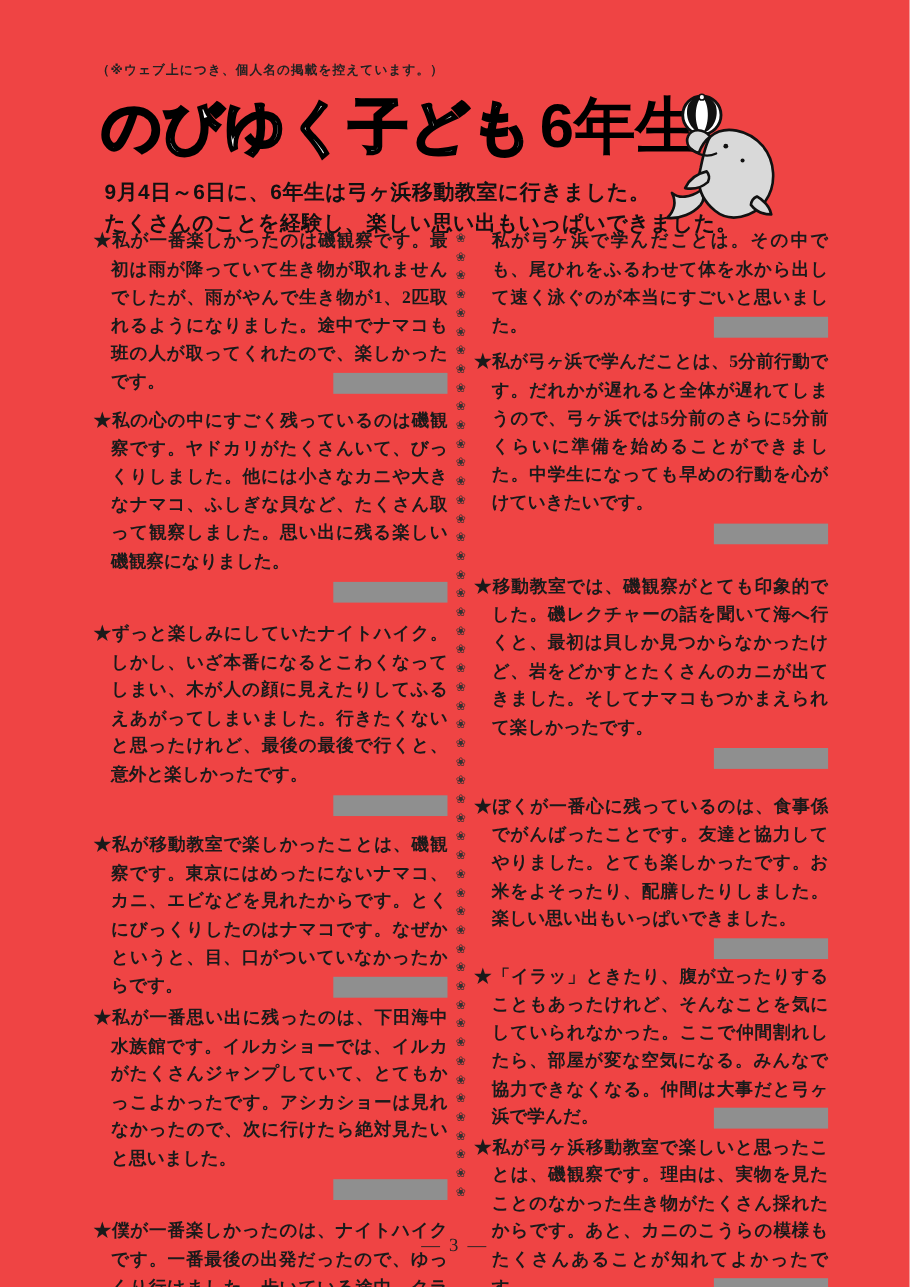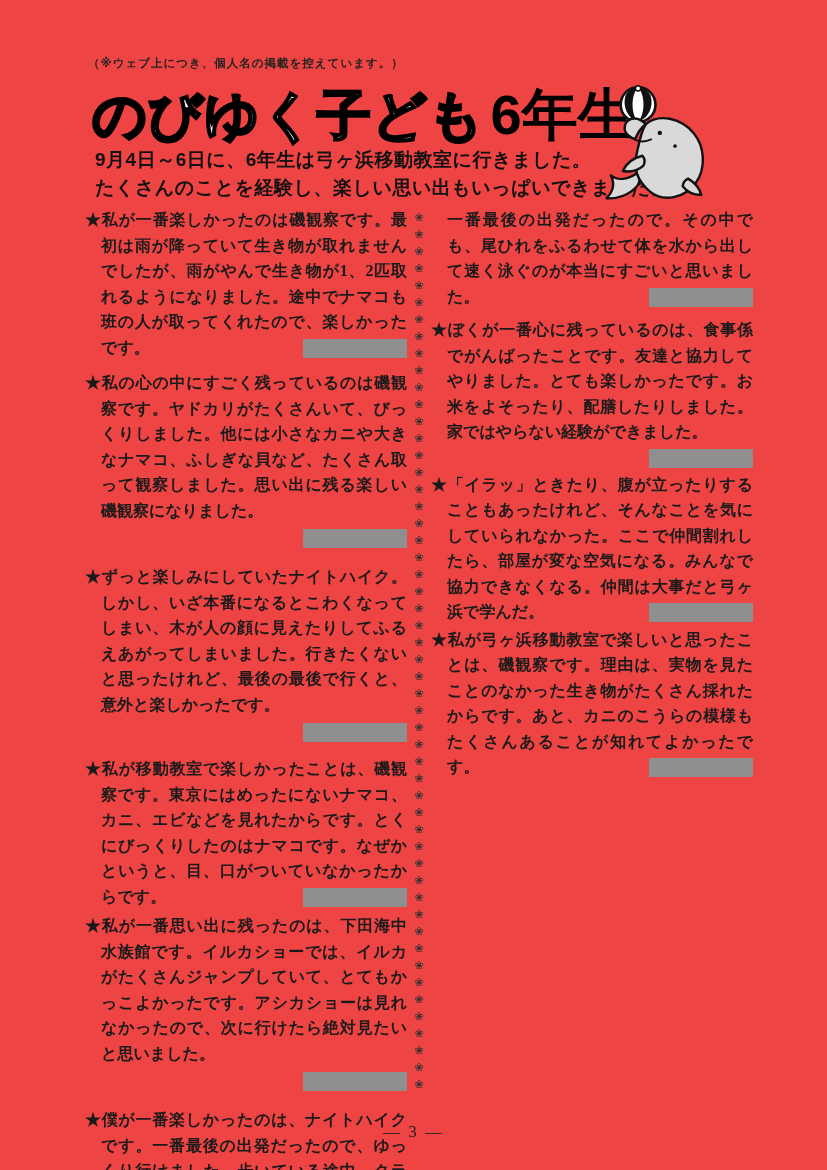--- a/index.html
+++ b/index.html
@@ -22,21 +22,21 @@
     font-weight: bold;
   }
   .title-outline {
     font-size: 54px; color: #ffffff;
     -webkit-text-stroke: 2.4px #000;
     text-shadow: 0 0 1px #000;
     letter-spacing: 1px;
   }
   .title-grade { font-size: 56px; color: #000; margin-left: 6px; }
   .subtitle {
-    position: absolute; left: 95px; top: 146px;
+    position: absolute; left: 95px; top: 162px;
     font-family: "Liberation Sans", "DejaVu Sans", sans-serif;
     font-size: 19px; font-weight: bold; color: #111; line-height: 28px;
     letter-spacing: 0.5px;
   }
   .dolphin-wrap { position: absolute; left: 602px; top: 72px; }
   .content {
     position: absolute; left: 85px; top: 207px; width: 668px;
     display: flex; flex-direction: row;
   }
   .col { width: 322px; font-size: 16px; line-height: 25.5px; text-align: justify; }
@@ -169,22 +169,24 @@
         <span class="flower">❀</span>
         <span class="flower">❀</span>
         <span class="flower">❀</span>
         <span class="flower">❀</span>
         <span class="flower">❀</span>
         <span class="flower">❀</span>
         <span class="flower">❀</span>
       </div>
 
     <div class="col">
-      <p class="para cont mR0"><span>一番最後の出発だったので。その中でも、尾ひれをふるわせて体を水から出して速く泳ぐのが本当にすごいと思いました。</span><span class="redact" style="background: rgb(143, 143, 143);"></span></p>
-      <p class="para mR3"><span class="bullet">★</span><span>ぼくが一番心に残っているのは、食事係でがんばったことです。友達と協力してやりました。とても楽しかったです。お米をよそったり、配膳したりしました。家ではやらない経験ができました。</span><span class="redact" style="background: rgb(143, 143, 143);"></span></p>
+      <p class="para cont mR0"><span>私が弓ヶ浜で学んだことは。その中でも、尾ひれをふるわせて体を水から出して速く泳ぐのが本当にすごいと思いました。</span><span class="redact" style="background: rgb(143, 143, 143);"></span></p>
+      <p class="para mR1"><span class="bullet">★</span><span>私が弓ヶ浜で学んだことは、5分前行動です。だれかが遅れると全体が遅れてしまうので、弓ヶ浜では5分前のさらに5分前くらいに準備を始めることができました。中学生になっても早めの行動を心がけていきたいです。</span><span class="redact own" style="background: rgb(143, 143, 143);"></span></p>
+      <p class="para mR2"><span class="bullet">★</span><span>移動教室では、磯観察がとても印象的でした。磯レクチャーの話を聞いて海へ行くと、最初は貝しか見つからなかったけど、岩をどかすとたくさんのカニが出てきました。そしてナマコもつかまえられて楽しかったです。</span><span class="redact own" style="background: rgb(143, 143, 143);"></span></p>
+      <p class="para mR3"><span class="bullet">★</span><span>ぼくが一番心に残っているのは、食事係でがんばったことです。友達と協力してやりました。とても楽しかったです。お米をよそったり、配膳したりしました。楽しい思い出もいっぱいできました。</span><span class="redact" style="background: rgb(143, 143, 143);"></span></p>
       <p class="para mR4"><span class="bullet">★</span><span>「イラッ」ときたり、腹が立ったりすることもあったけれど、そんなことを気にしていられなかった。ここで仲間割れしたら、部屋が変な空気になる。みんなで協力できなくなる。仲間は大事だと弓ヶ浜で学んだ。</span><span class="redact" style="background: rgb(143, 143, 143);"></span></p>
       <p class="para mR5"><span class="bullet">★</span><span>私が弓ヶ浜移動教室で楽しいと思ったことは、磯観察です。理由は、実物を見たことのなかった生き物がたくさん採れたからです。あと、カニのこうらの模様もたくさんあることが知れてよかったです。</span><span class="redact" style="background: rgb(143, 143, 143);"></span></p>
 
     </div>
 
   </div>
 
   <div class="page-number">— 3 —</div>
 
 </div>

